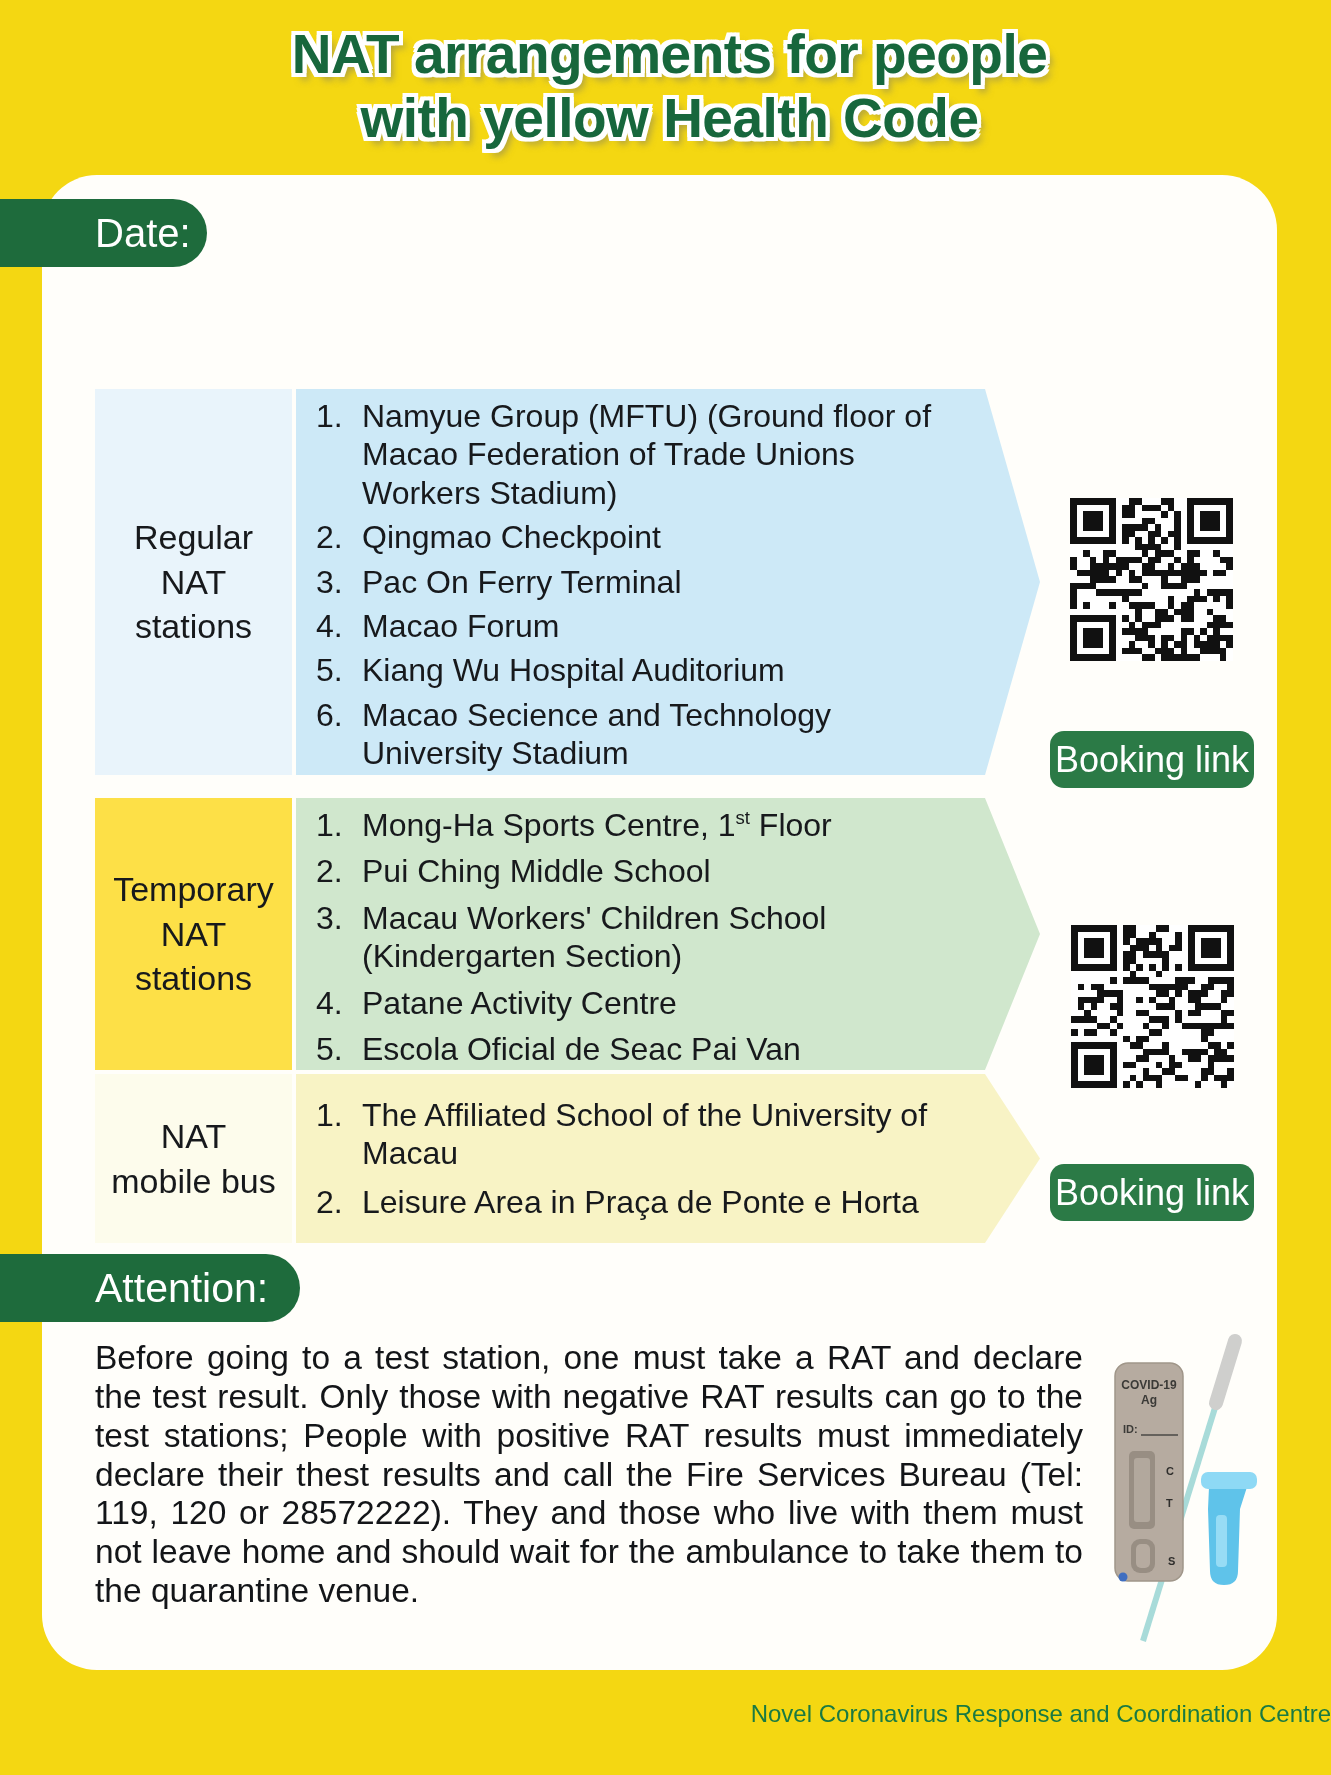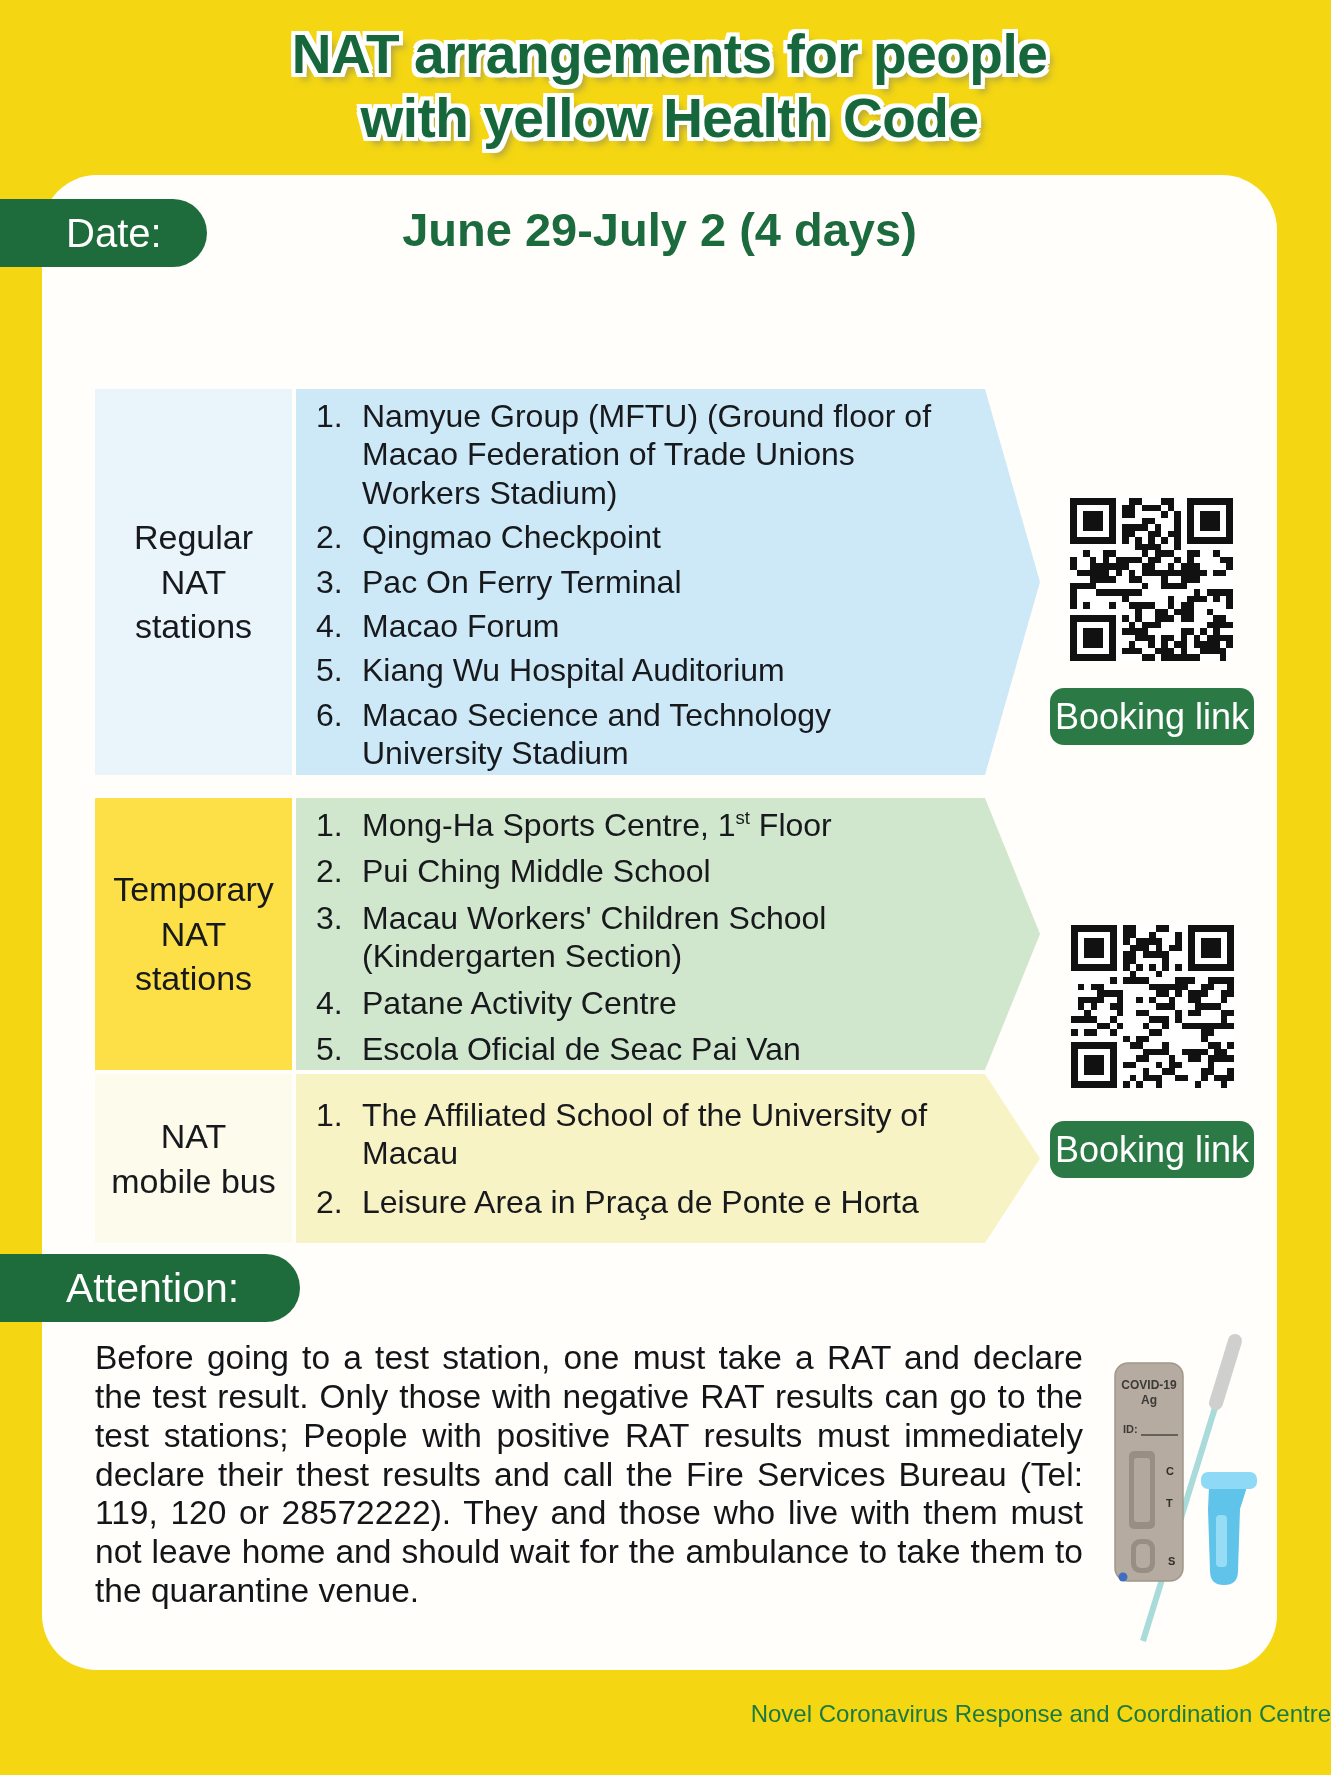--- a/index.html
+++ b/index.html
@@ -21,21 +21,21 @@
     font-size:55px; font-weight:800; color:#17673c; line-height:1.17; letter-spacing:-0.5px;
     text-shadow:
       -4px -4px 0 #fff, 4px -4px 0 #fff, -4px 4px 0 #fff, 4px 4px 0 #fff,
       0 -4px 0 #fff, 0 4px 0 #fff, -4px 0 0 #fff, 4px 0 0 #fff,
       6px 7px 7px rgba(110,110,110,.55);
     margin-left: 8px;
   }
 
   .pill {
     position:absolute; left:0; background:#1e6b3c; color:#fff;
-    display:flex; align-items:center; padding-left:66px; box-sizing:border-box;
+    display:flex; align-items:center; padding-left:95px; box-sizing:border-box;
   }
   .date-pill      { top:199px;  height:68px; width:207px; border-radius:0 34px 34px 0; font-size:40px; }
   .sampling-pill  { top:292px;  height:71px; width:452px; border-radius:0 36px 36px 0; font-size:41px; }
   .attention-pill { top:1254px; height:68px; width:300px; border-radius:0 34px 34px 0; font-size:41px; }
 
   .date-value {
     position:absolute; left:42px; top:194px; width:1235px; text-align:center;
     font-size:47px; font-weight:bold; color:#1c6b3e; line-height:72px;
   }
 
@@ -66,21 +66,21 @@
 
   .qr { position:absolute; width:163px; height:163px; }
   .qr svg { width:100%; height:100%; display:block; }
   #qr1 { left:1070px; top:498px; }
   #qr2 { left:1071px; top:925px; }
 
   .booking {
     position:absolute; left:1050px; width:204px; height:57px;
     background:#2b7a46; color:#fff; font-size:36px; border:none; border-radius:14px;
     display:flex; align-items:center; justify-content:center;
-    font-family:inherit; cursor:pointer; padding:0;
+    font-family:inherit; cursor:pointer; padding:0;margin-top:43px;
   }
   .b1 { top:688px; }
   .b2 { top:1121px; }
 
   .attention-text {
     position:absolute; left:95px; top:1339px; width:988px;
     font-size:33.5px; line-height:1.16; text-align:justify; color:#131518;
   }
 
   .test-kit { position:absolute; left:1085px; top:1322px; width:225px; height:332px; }
@@ -98,21 +98,20 @@
   <div class="title">
     <div>NAT arrangements for people</div>
     <div>with yellow Health Code</div>
   </div>
 
   <div class="card"></div>
 
   <div class="pill date-pill">
     <span>Date:</span>
   </div>
-  <div class="date-value">June 29-July 2 (4 days)</div>
 
 
   <div class="row-label rl1">Regular
 NAT
 stations</div>
   <div class="row-content rc1">
       <div class="li">
         <span class="num">1.</span>
         <span class="txt">Namyue Group (MFTU) (Ground floor of Macao Federation of Trade Unions Workers Stadium)</span>
       </div>

